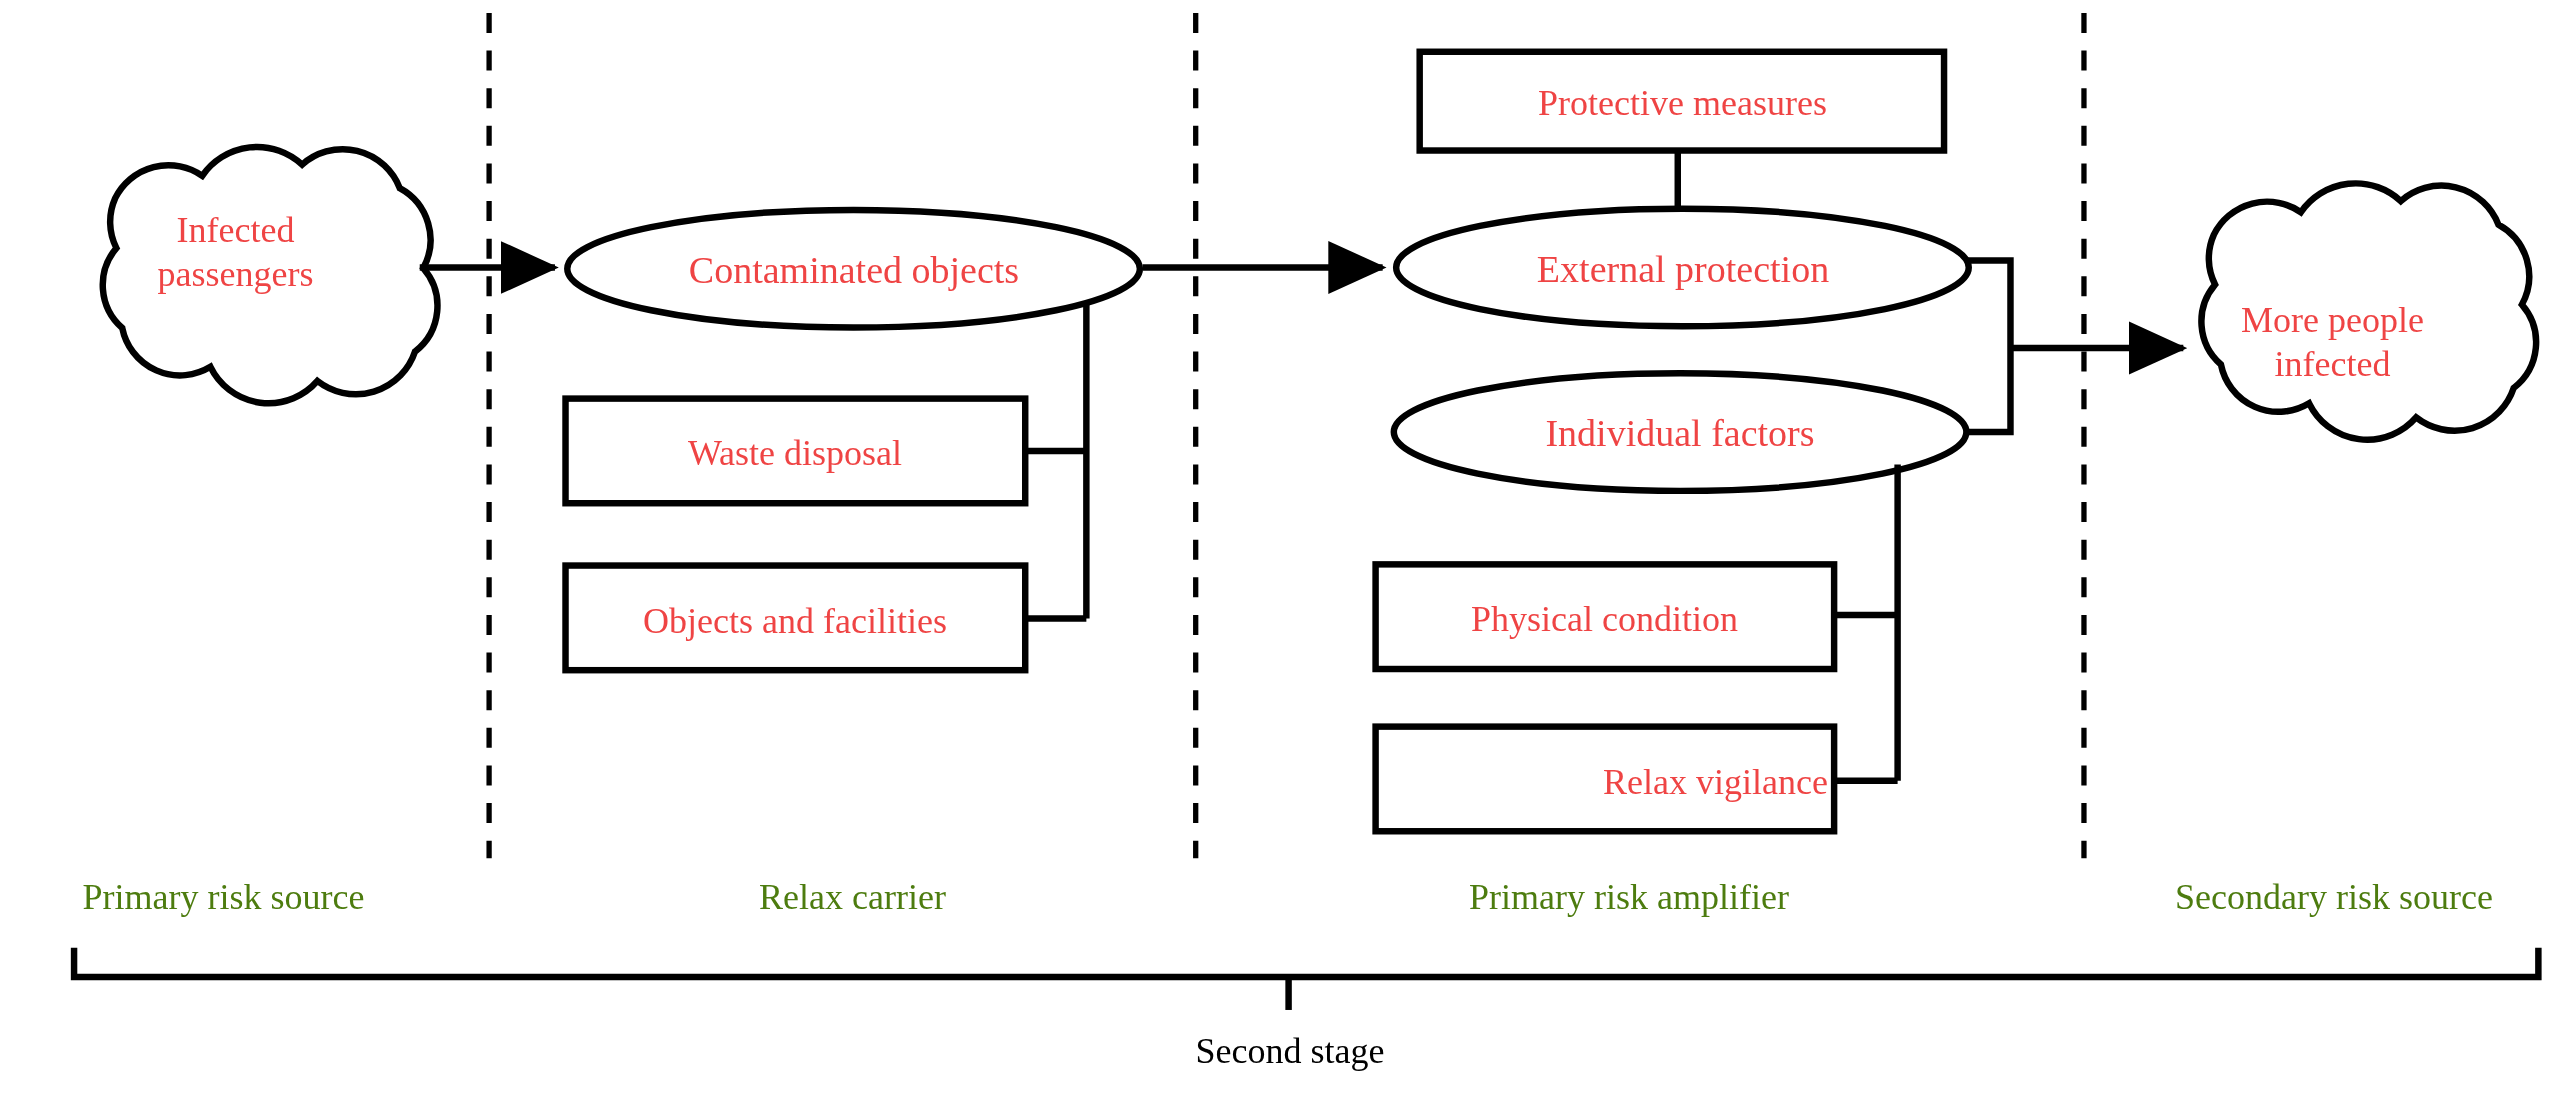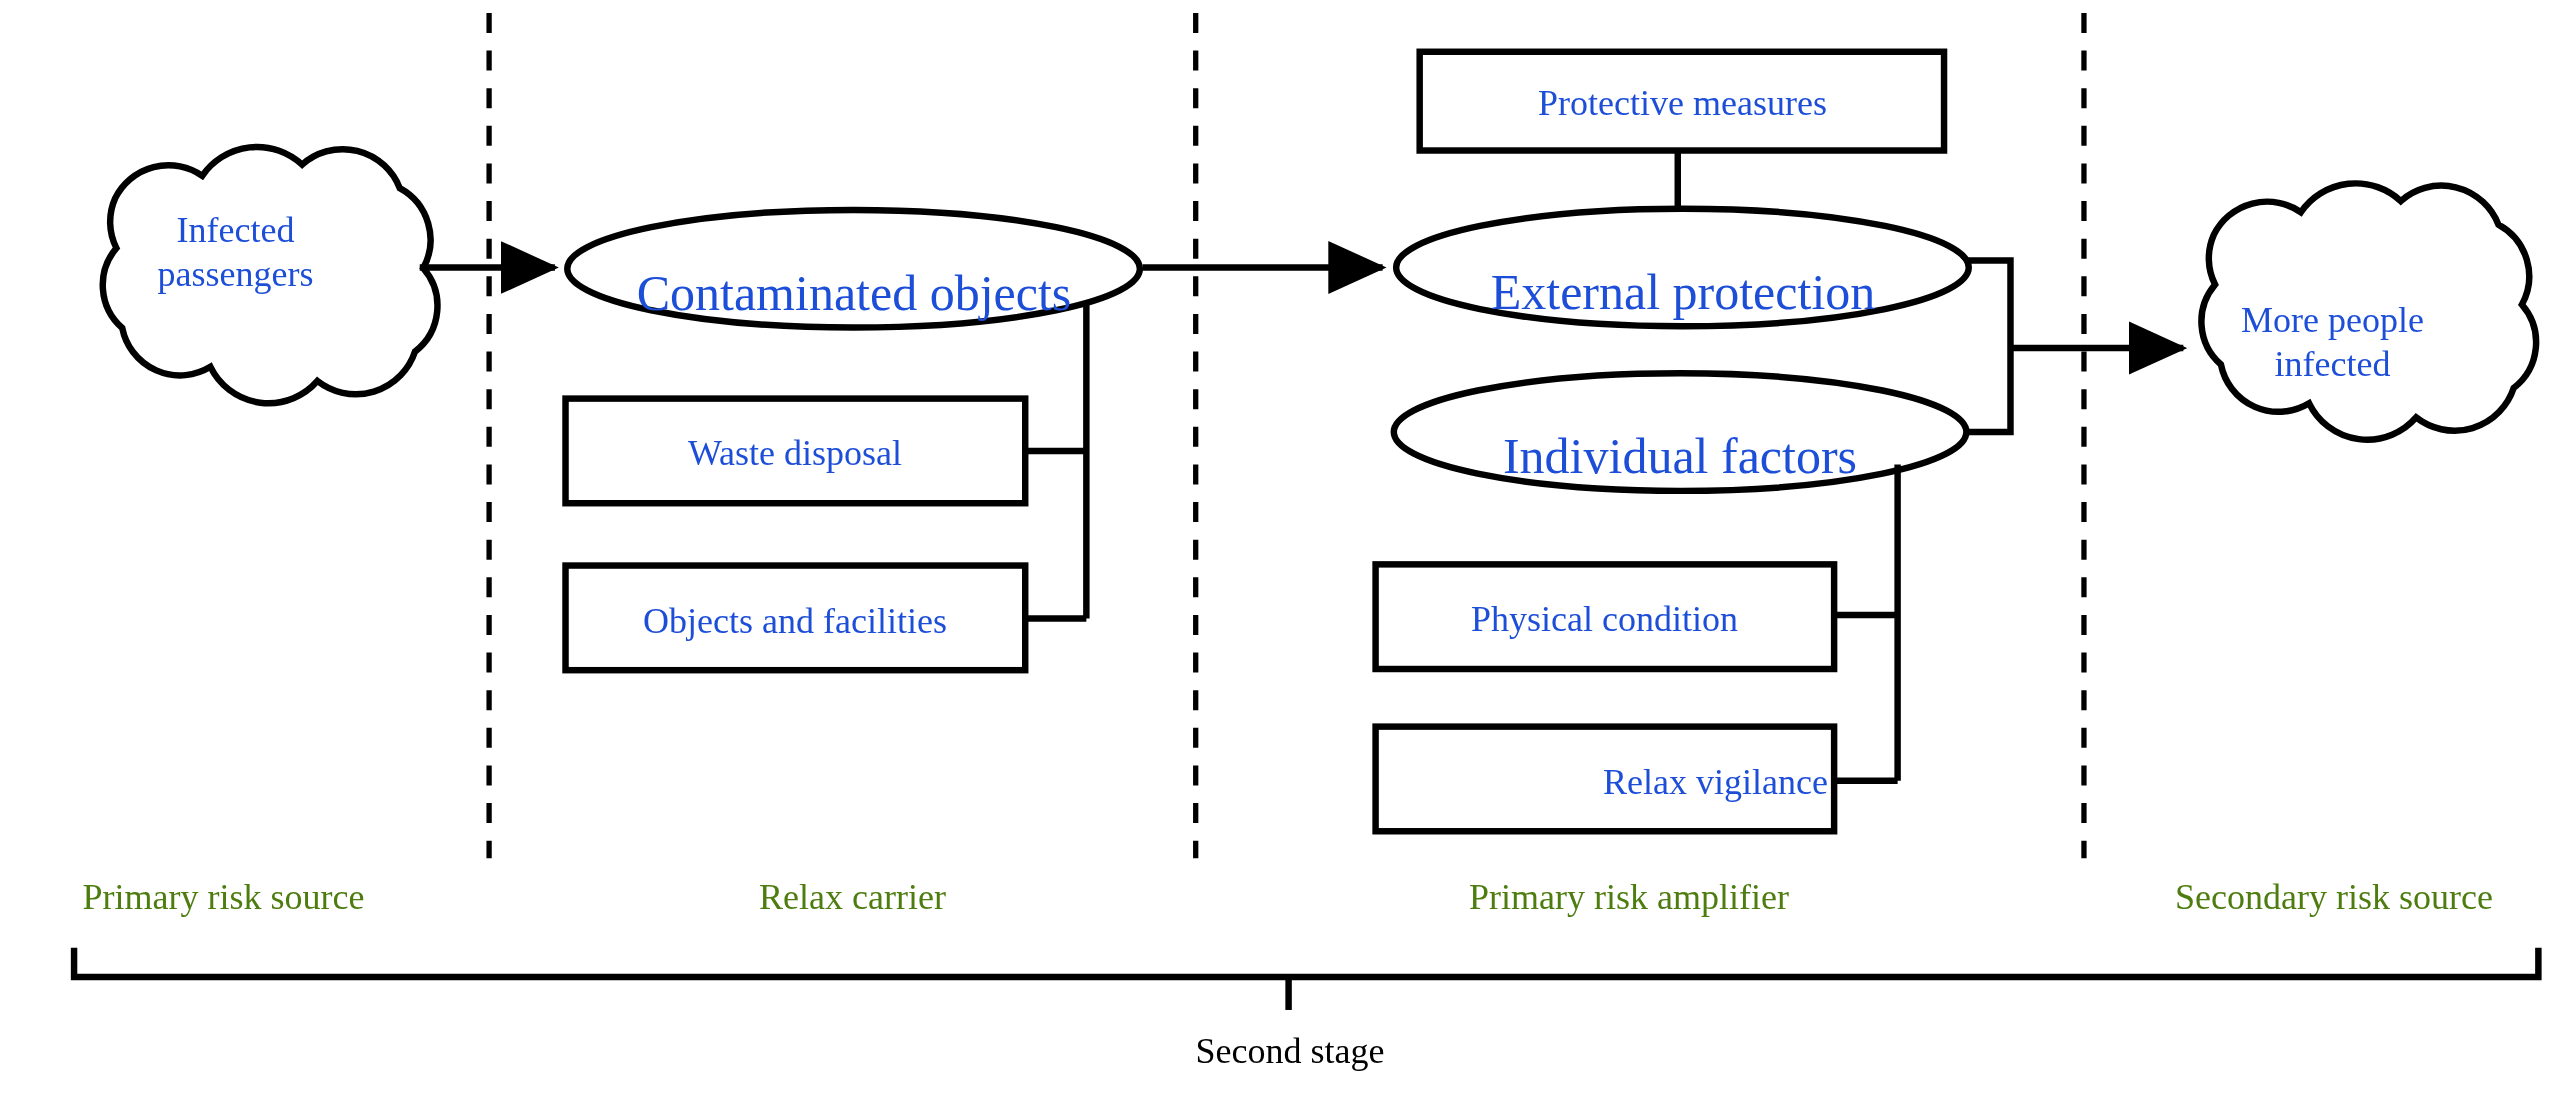--- a/index.html
+++ b/index.html
@@ -18,41 +18,41 @@
   }
   #diagram-svg {
     position: absolute;
     left: 0;
     top: 0;
     width: 2576px;
     height: 1097px;
   }
   .node-label {
     position: absolute;
-    color: #1d4ed8;
+    color: #ef4444;
     text-align: center;
     line-height: 1.22;
     white-space: pre-line;
     pointer-events: none;
     font-weight: 400;
   }
   .zone-label {
     position: absolute;
     color: #4d7c0f;
     text-align: center;
     font-size: 36px;
   }
   .stage-label {
     position: absolute;
     color: #000000;
     text-align: center;
     font-size: 36px;
   }
   .t-cloud   { font-size: 36px; }
-  .t-ellipse { font-size: 50px; margin-top: 16px; }
+  .t-ellipse { font-size: 38px; }
   .t-box     { font-size: 36px; }
 </style>
 </head>
 <body>
 
 <div id="stage">
 
   <svg id="diagram-svg" viewBox="0 0 4382 1866">
     <defs>
       <marker id="arrowhead" markerWidth="9" markerHeight="9" refX="8.4" refY="4.5" orient="auto" markerUnits="strokeWidth">

